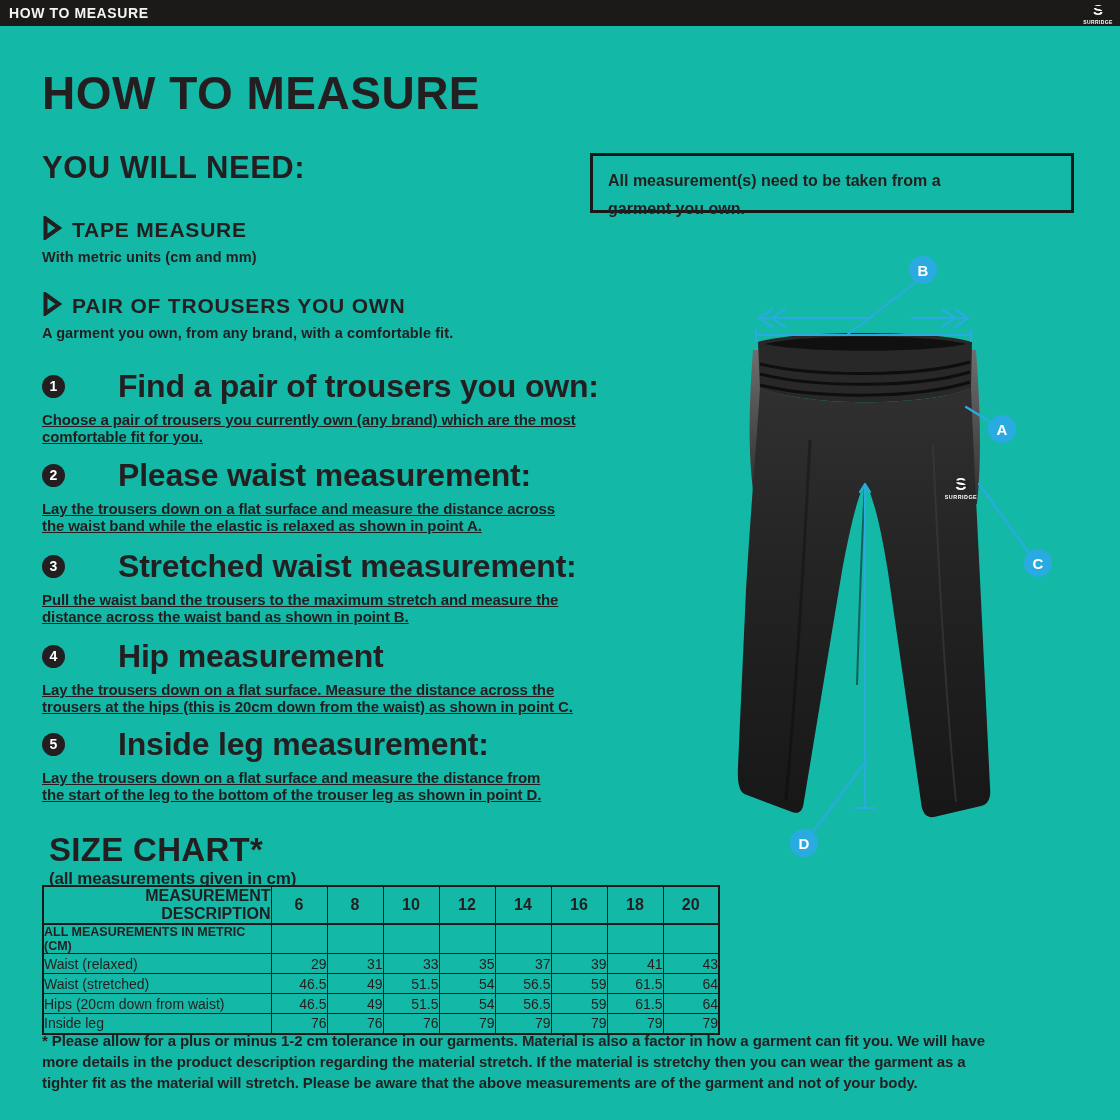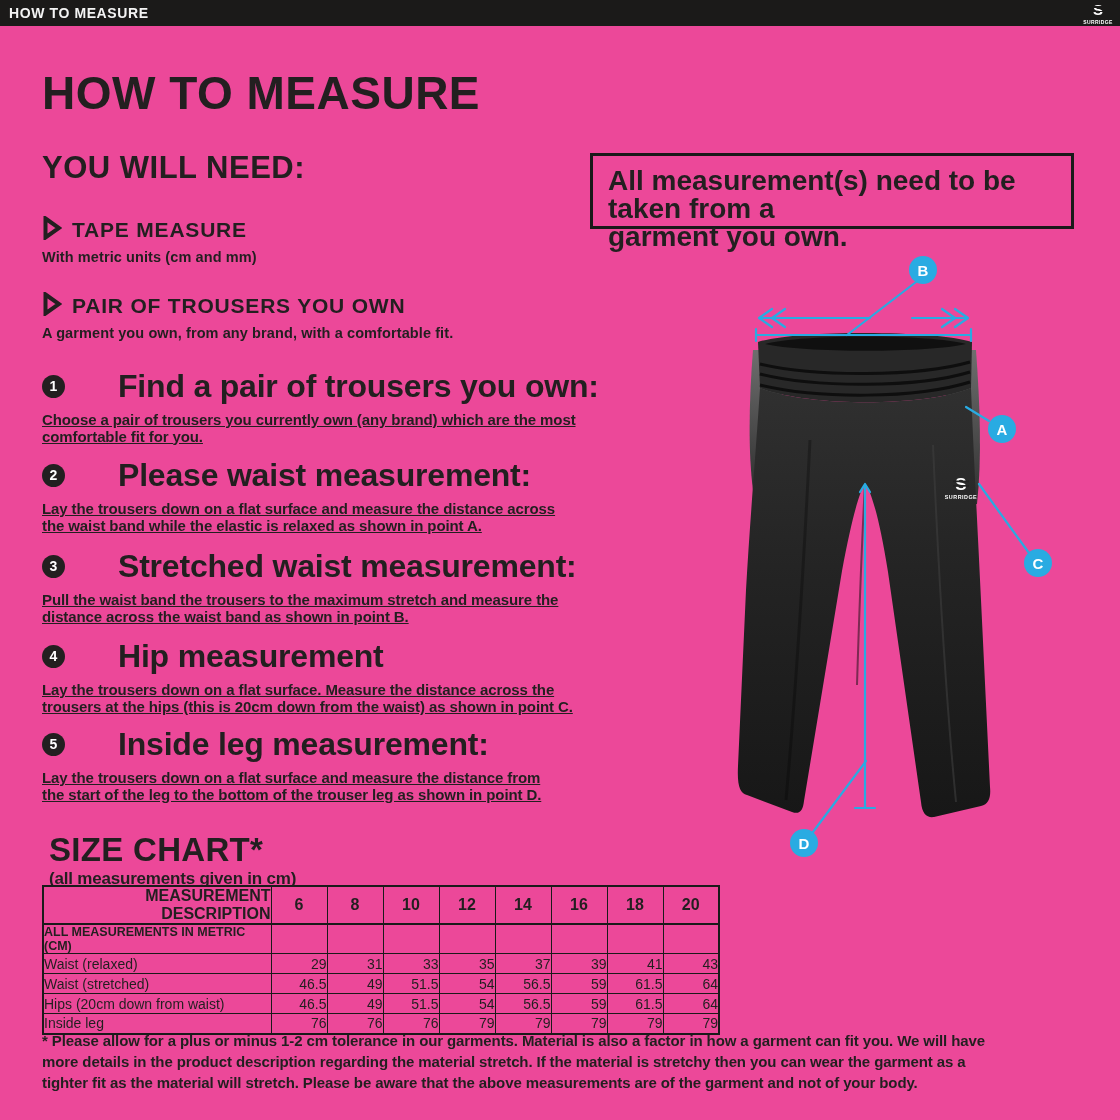--- a/index.html
+++ b/index.html
@@ -1,18 +1,18 @@
 <!DOCTYPE html>
 <html><head>
 <meta charset="utf-8">
 <style>
   * { margin:0; padding:0; box-sizing:border-box; }
   html,body { background:#fff; }
   body { font-family:"Liberation Sans", sans-serif; color:#231f20; }
-  .page { position:relative; width:1120px; height:1120px; background:#ec4899; overflow:hidden; }
+  .page { position:relative; width:1120px; height:1120px; background:#14b8a6; overflow:hidden; }
 
   
   .topbar { position:absolute; left:0; top:0; width:1120px; height:26px; background:#1b1a19; }
   .topbar-title { position:absolute; left:9px; top:5px; color:#f4f4f4; font-size:14px; font-weight:bold; letter-spacing:0.6px; }
   .brand { position:absolute; right:7px; top:1px; text-align:center; width:30px; }
   .brand-s { position:relative; display:inline-block; color:#fff; font-size:15px; font-weight:bold; line-height:15px; }
   .brand-s .slit { position:absolute; left:-1px; right:-1px; height:1.6px; background:#1b1a19; }
   .brand-s .s1 { top:4px; } .brand-s .s2 { top:8.5px; }
   .brand-name { display:block; color:#fff; font-size:5px; font-weight:bold; letter-spacing:0.4px; margin-top:0px; }
 
@@ -29,21 +29,21 @@
 
   
   .step { position:absolute; left:42px; }
   .step-1 { top:368px; } .step-2 { top:457px; } .step-3 { top:548px; } .step-4 { top:638px; } .step-5 { top:726px; }
   .step-head { display:flex; align-items:center; gap:9px; }
   .step-num { width:23px; height:23px; border-radius:50%; background:#231f20; color:#fff; font-size:14px; font-weight:bold; text-align:center; line-height:23px; flex:0 0 23px; }
   .step-title { font-size:32px; font-weight:bold; letter-spacing:-0.2px;margin-left:44px; }
   .step-body { margin-top:7px; font-size:15px; font-weight:bold; line-height:16.5px; white-space:pre-line; letter-spacing:-0.1px;text-decoration:underline; }
 
   
-  .note { position:absolute; left:590px; top:153px; width:484px; height:76px; border:3px solid #191919; padding:11px 15px; font-size:28px; font-weight:bold; line-height:28px; white-space:pre-line; }
+  .note { position:absolute; left:590px; top:153px; width:484px; height:60px; border:3px solid #191919; padding:11px 15px; font-size:16px; font-weight:bold; line-height:28px; white-space:pre-line; }
 
   
   .figure { position:absolute; left:690px; top:240px; }
 
   
   .sc-head { position:absolute; left:42px; top:831px; display:flex; align-items:baseline;flex-direction:column; }
   .sc-title { font-size:33px; font-weight:bold; letter-spacing:0.3px; }
   .sc-sub { font-size:17px; font-weight:bold; margin-left:7px; letter-spacing:-0.2px; }
 
   table.sc { position:absolute; left:42px; top:885px; border-collapse:collapse; border:2px solid #1a1a1a; table-layout:fixed; }

